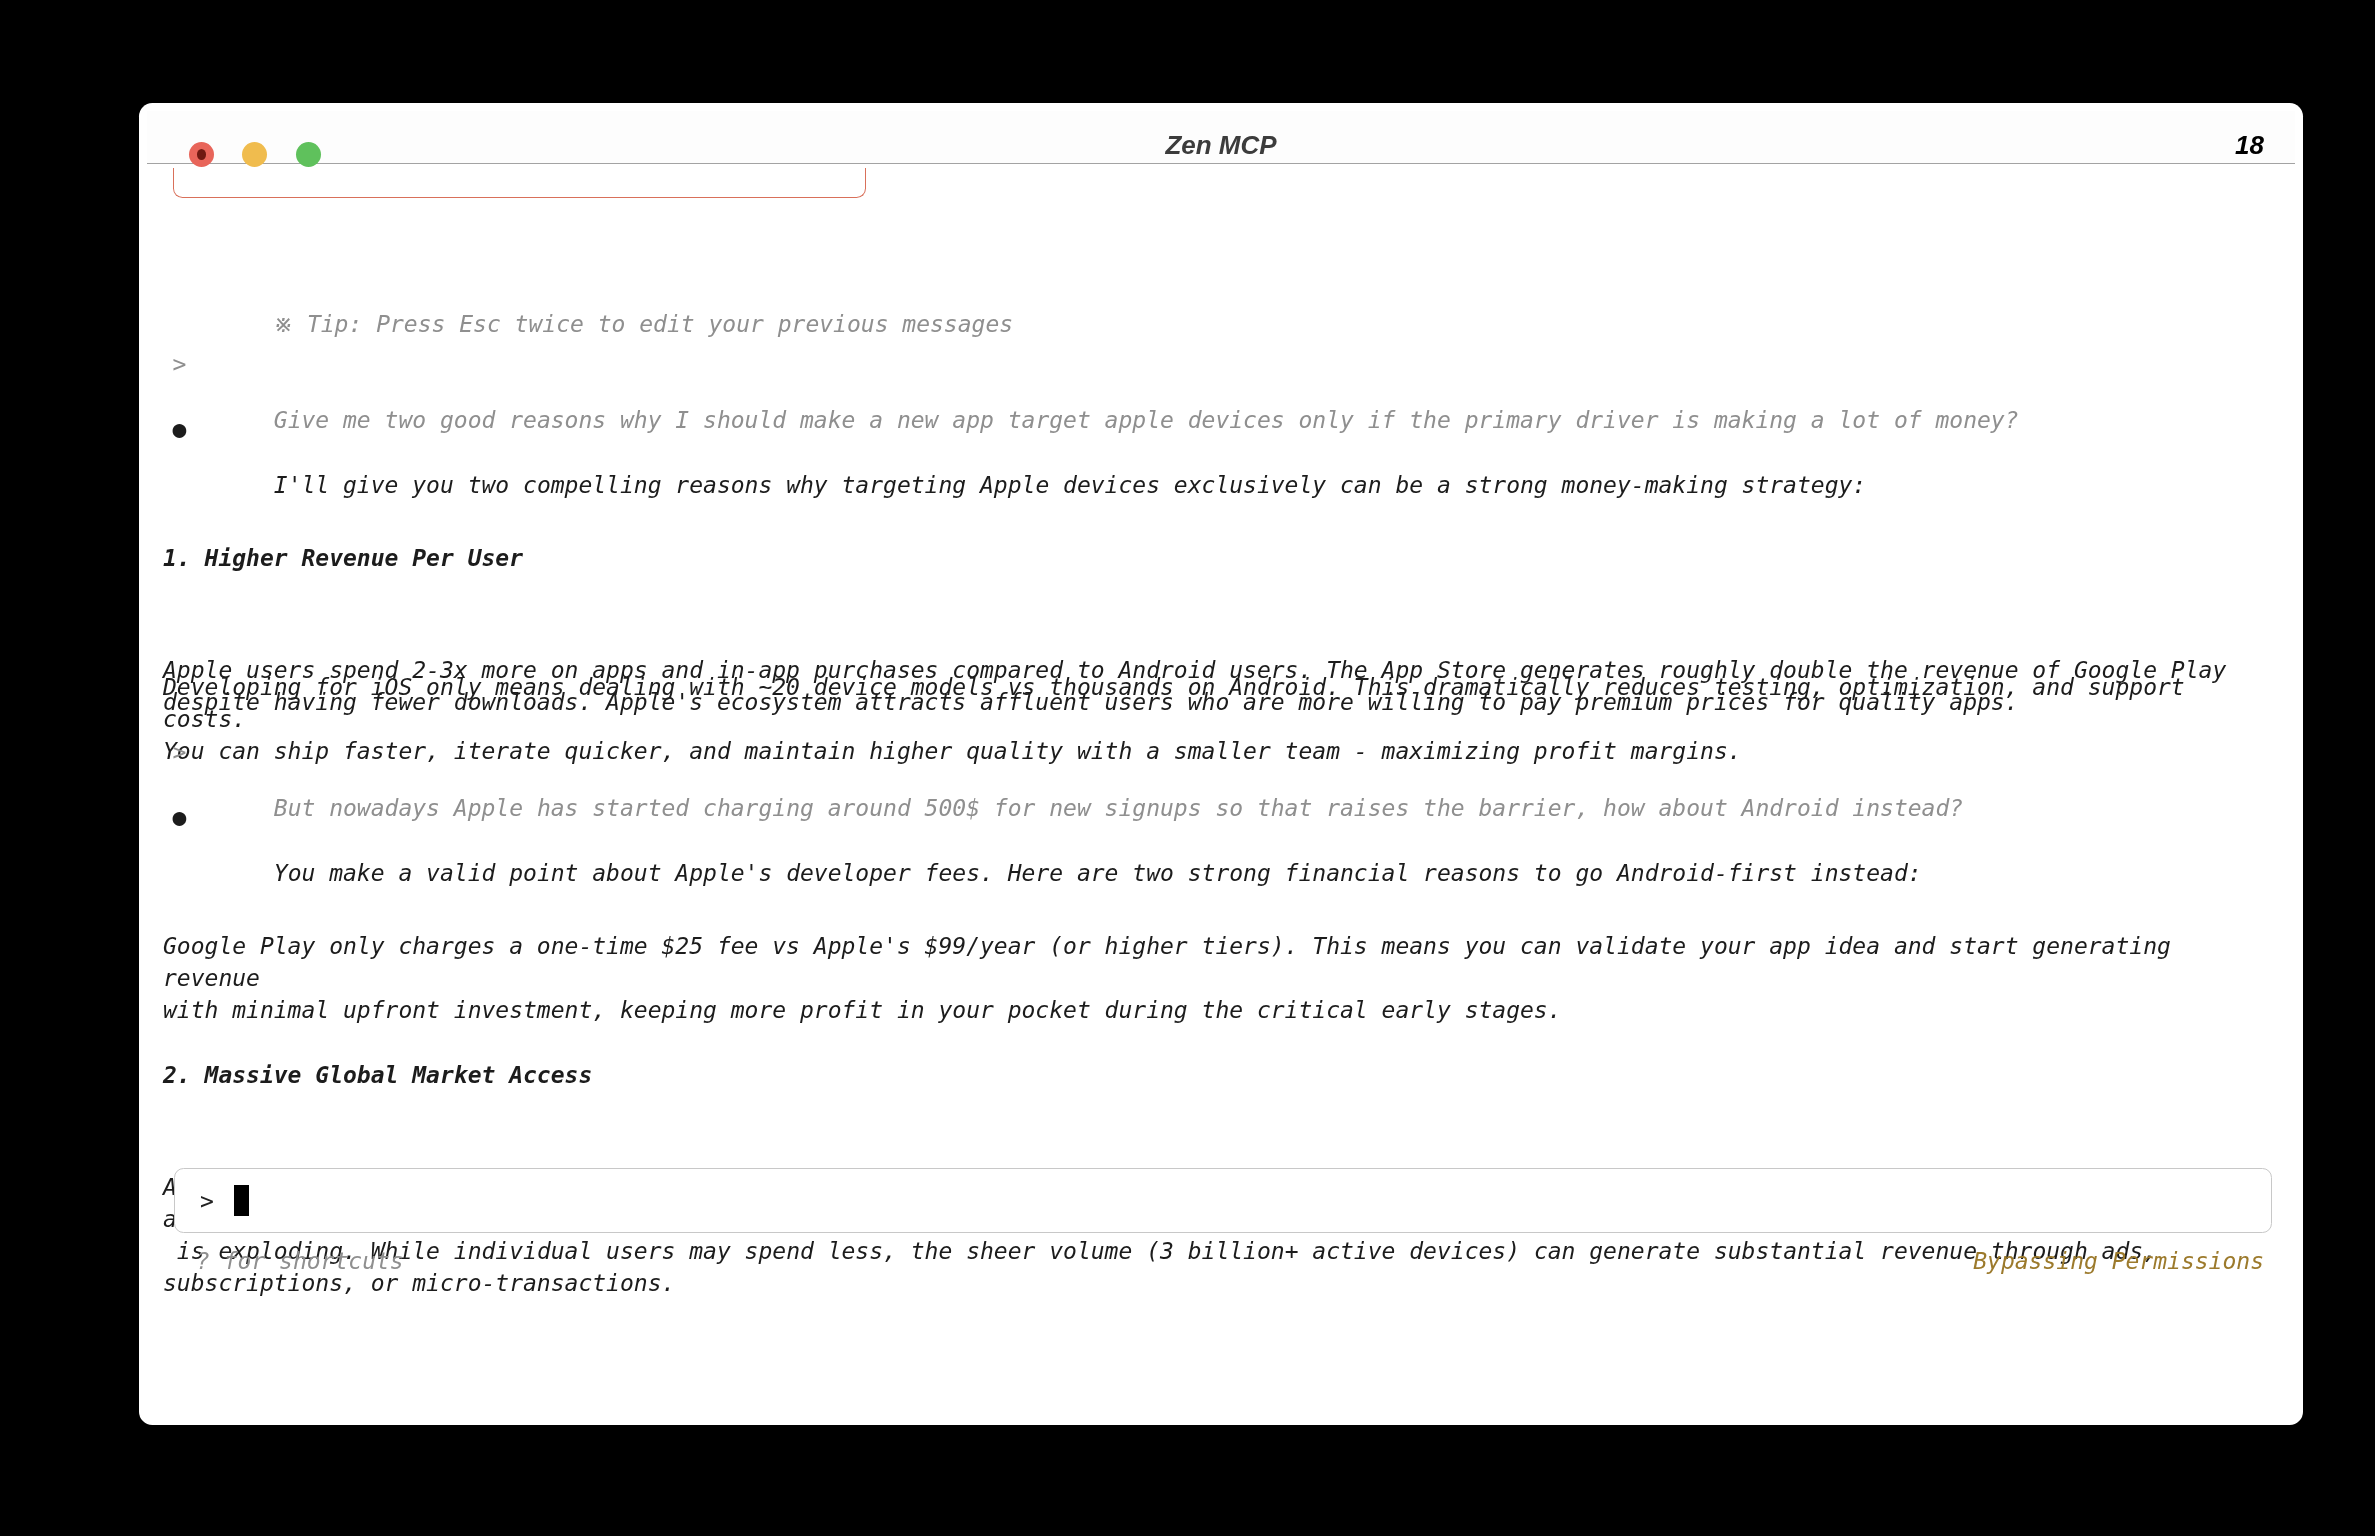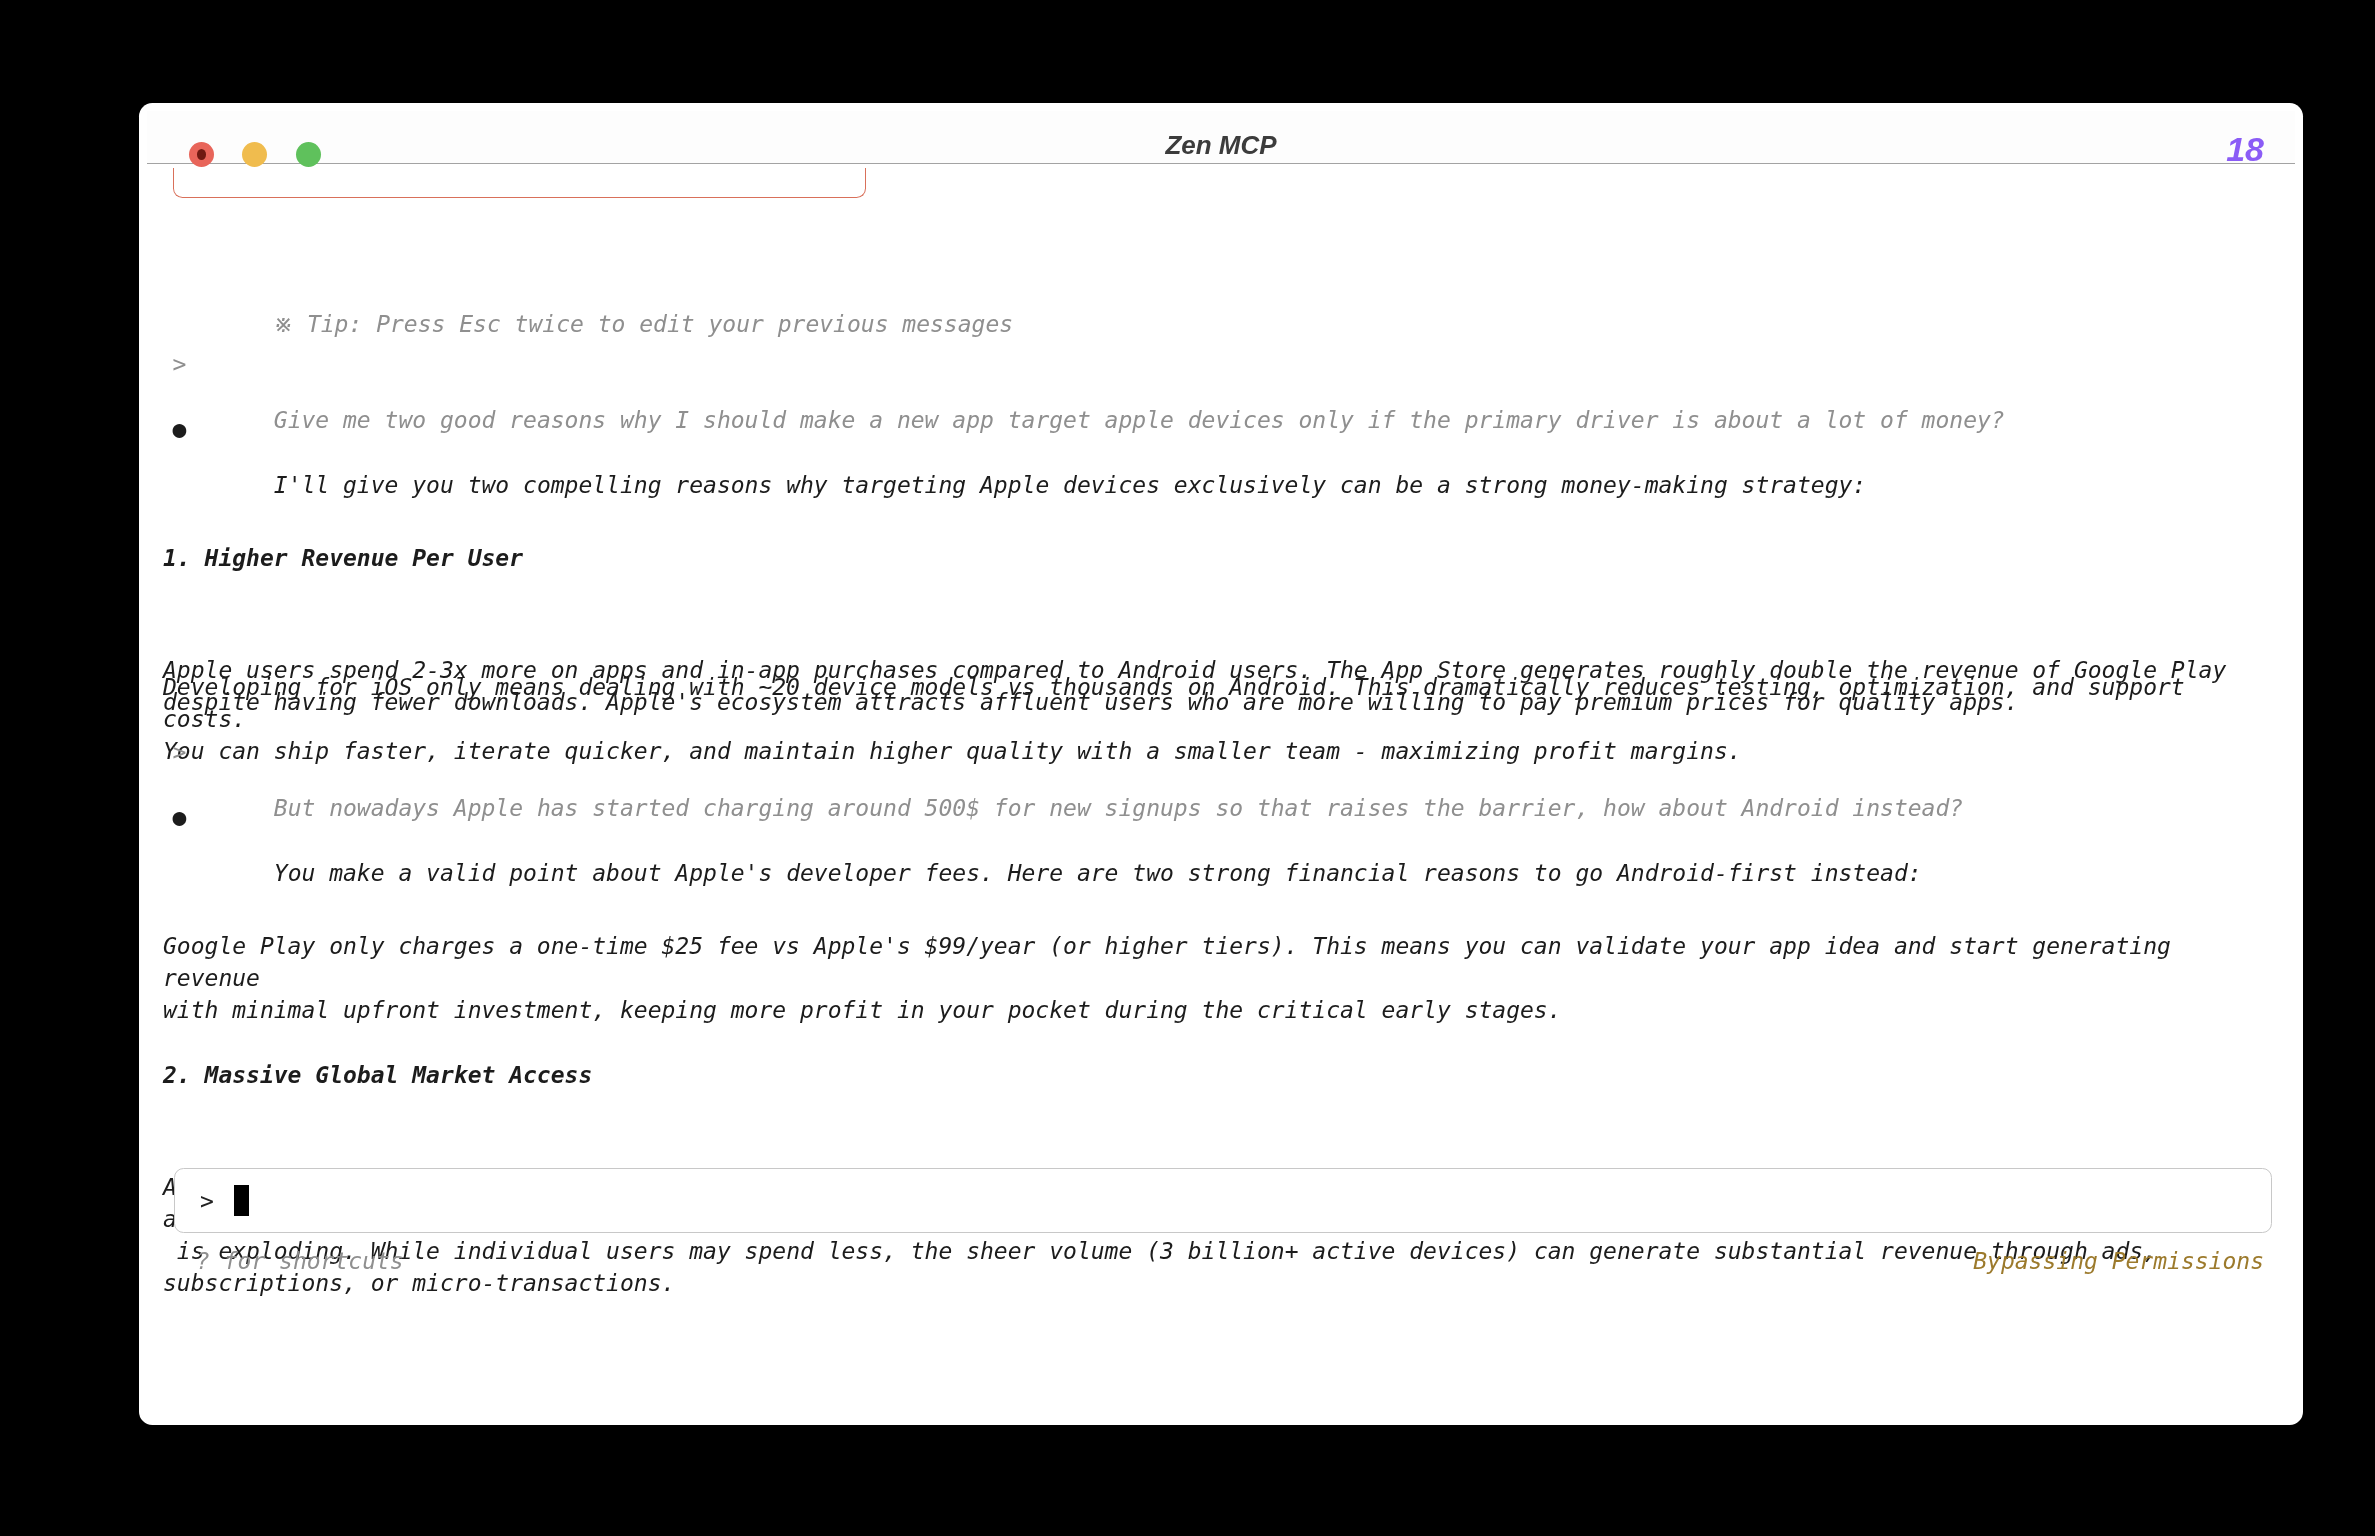--- a/index.html
+++ b/index.html
@@ -48,22 +48,22 @@
     left: 0; right: 0; top: 11.4px;
     text-align: center;
     font-family: "Liberation Sans", "DejaVu Sans", sans-serif;
     font-size: 26px; font-weight: bold;
     color: #3c3c3c;
   }
   .titlebar .badge {
     position: absolute;
     right: 23px; top: 11.4px;
     font-family: "Liberation Sans", "DejaVu Sans", sans-serif;
-    font-size: 34px; font-weight: bold;
-    color: #8b5cf6;
+    font-size: 26px; font-weight: bold;
+    color: #000000;
   }
   
   .content {
     position: absolute;
     left: 0; top: 55px; right: 0; bottom: 0;
     font-size: 23px;
     line-height: 32px;
     color: #1c1c1c;
   }
   .redbox {
@@ -140,21 +140,21 @@
     <div class="content">
 
       <div class="redbox"></div>
 
       <div class="block gray" style="top:102px">
         <span>※ Tip: Press Esc twice to edit your previous messages</span>
       </div>
 
       <div class="block gray" style="top:166px">
         <span class="prefix">&gt;</span>
-        <span>Give me two good reasons why I should make a new app target apple devices only if the primary driver is about a lot of money?</span>
+        <span>Give me two good reasons why I should make a new app target apple devices only if the primary driver is making a lot of money?</span>
       </div>
 
       <div class="block dark" style="top:231px">
         <span class="prefix">●</span>
         <span>I'll give you two compelling reasons why targeting Apple devices exclusively can be a strong money-making strategy:</span>
       </div>
 
       <div class="block dark" style="top:296px">
         <div class="sec-heading">1. Higher Revenue Per User</div>
         <div>Apple users spend 2-3x more on apps and in-app purchases compared to Android users. The App Store generates roughly double the revenue of Google Play

